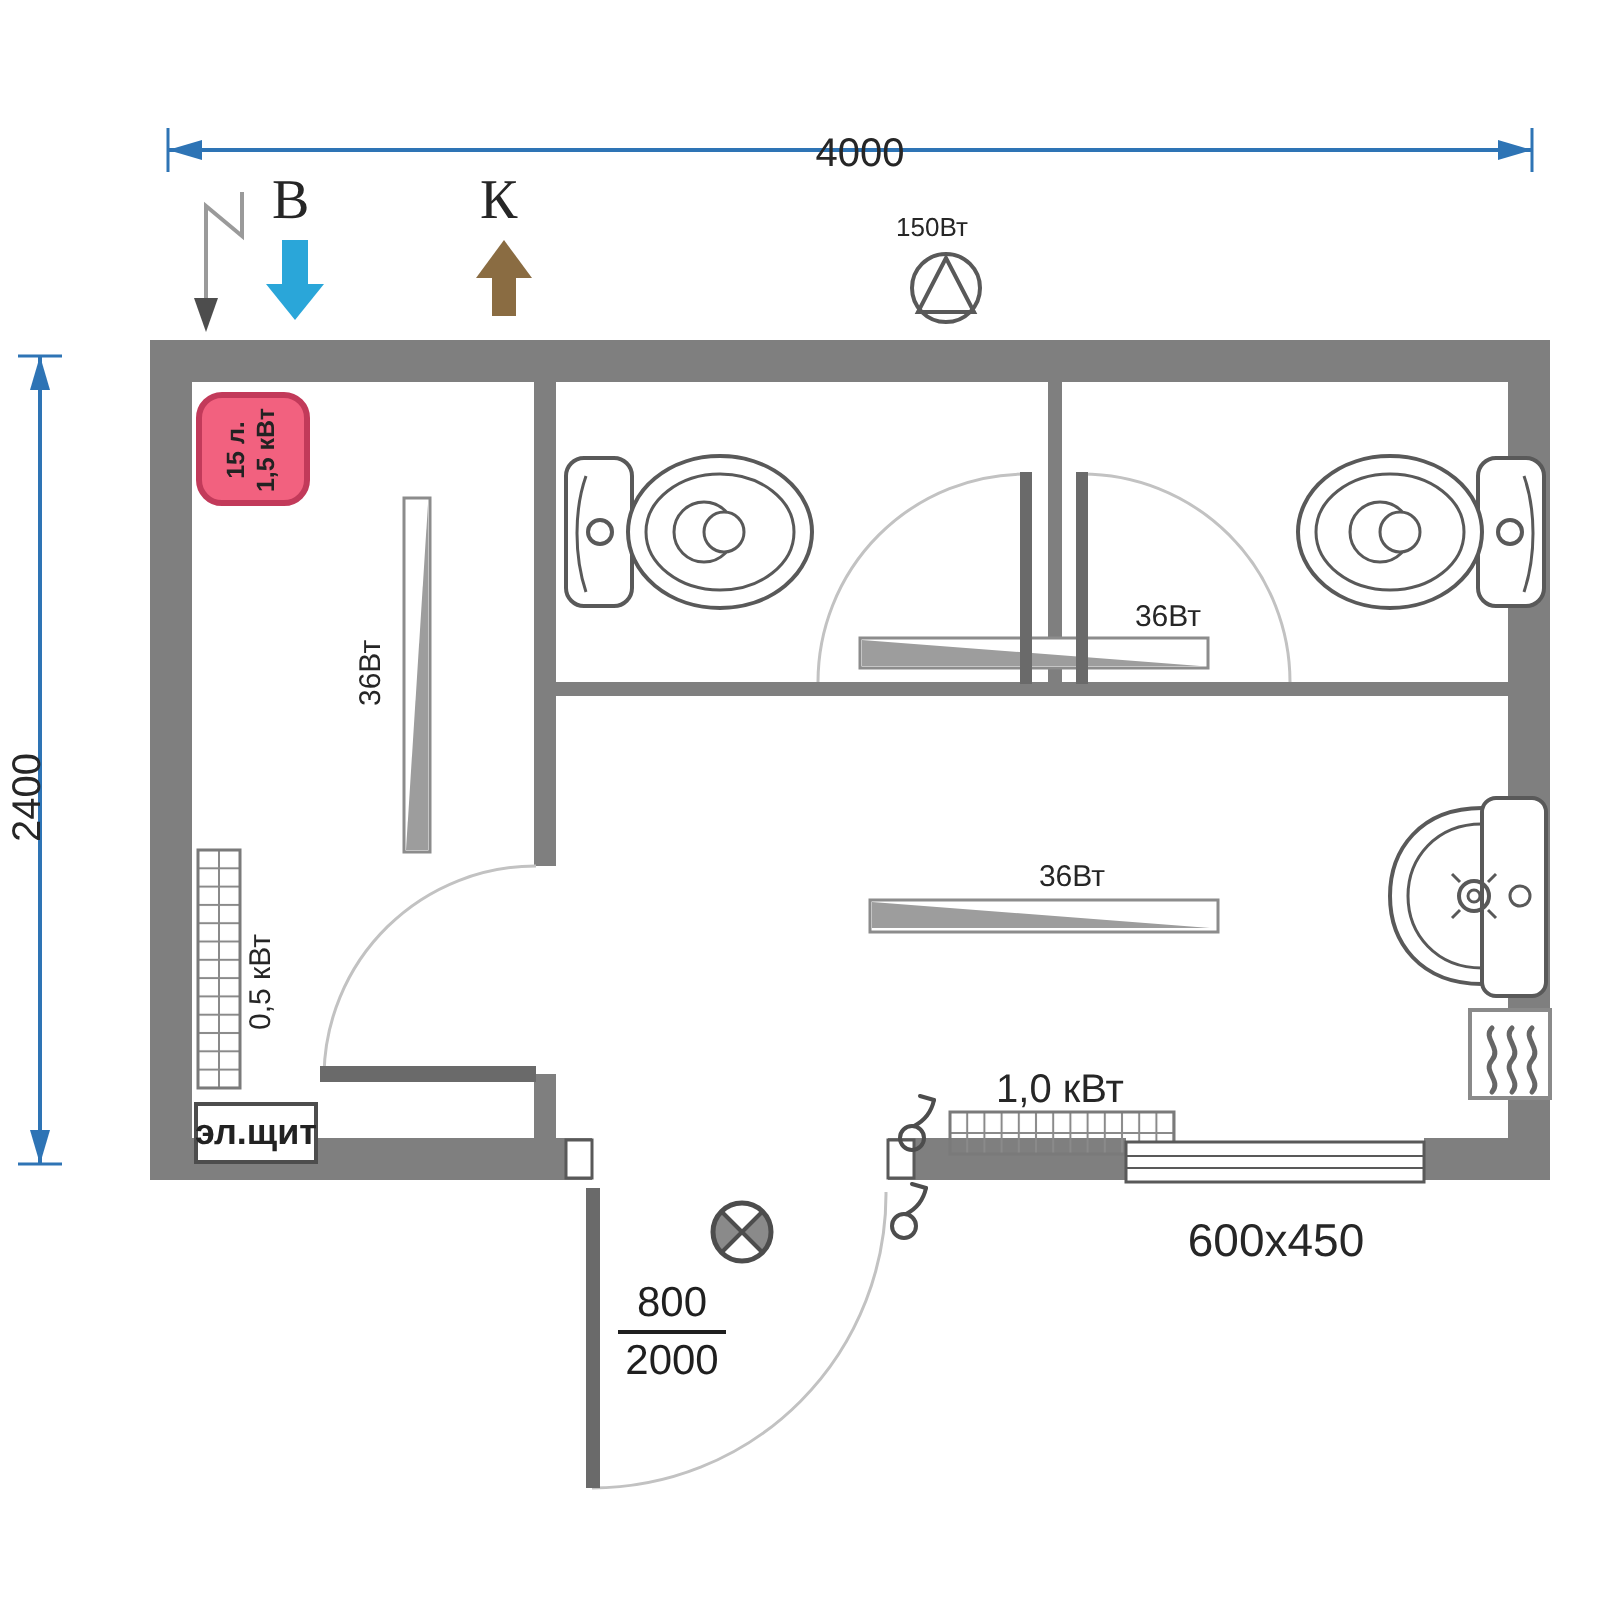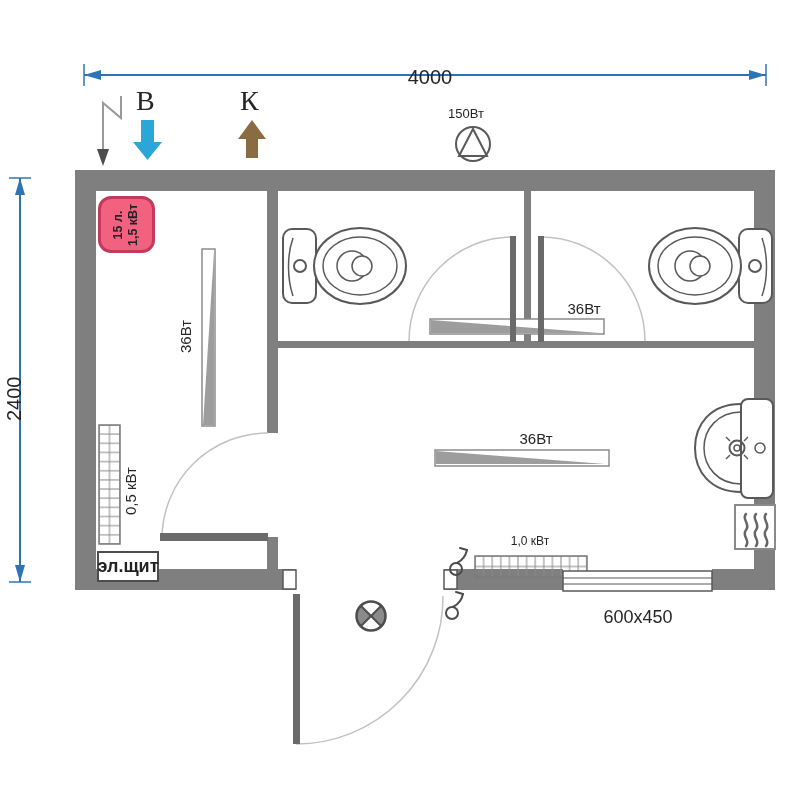--- a/index.html
+++ b/index.html
@@ -207,18 +207,22 @@
 
 <div class="label vrot" style="left:177px;top:353px;font-size:15px;">36Вт</div>
 <div class="label vrot" style="left:122px;top:515px;font-size:15px;">0,5 кВт</div>
 
 <div class="panelbox">
   <span>эл.щит</span>
 </div>
 
 <div class="label center" style="left:560px;top:300px;width:48px;font-size:15px;">36Вт</div>
 <div class="label center" style="left:512px;top:430px;width:48px;font-size:15px;">36Вт</div>
-<div class="label center" style="left:494px;top:534px;width:72px;font-size:12px;">1,0 кВт</div>
-
-<div class="label center" style="left:592px;top:607px;width:92px;font-size:18px;">600x450</div>
-
+<div class="label center" style="left:494px;top:534px;width:72px;font-size:20px;">1,0 кВт</div>
+
+<div class="label center" style="left:592px;top:607px;width:92px;font-size:23px;">600x450</div>
+
+<div class="doorsize">
+  <span class="top">800</span>
+  <span class="bot">2000</span>
+</div>
 
 </div>
 
 </body></html>

